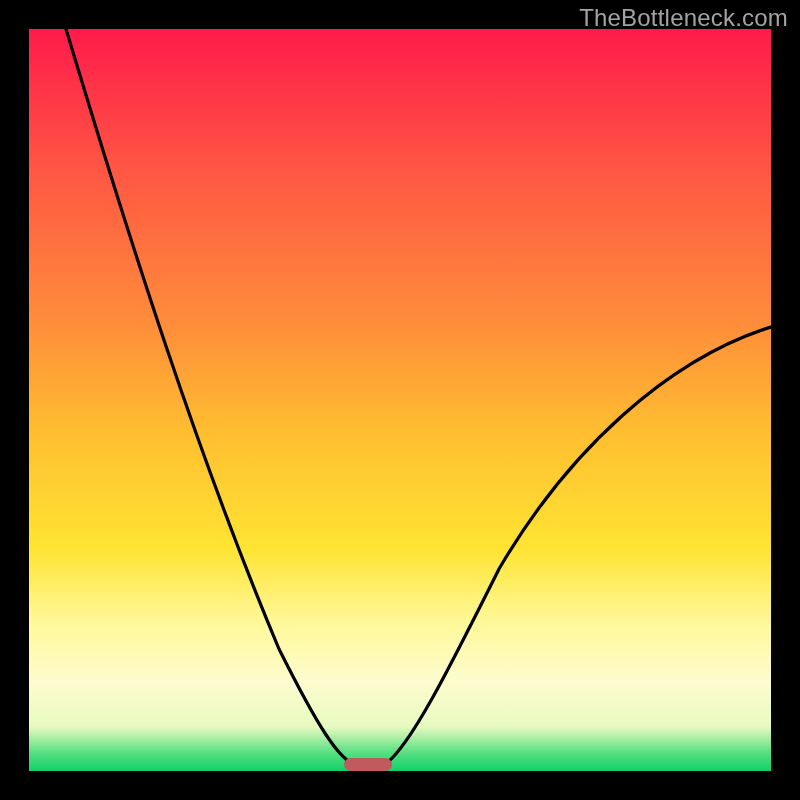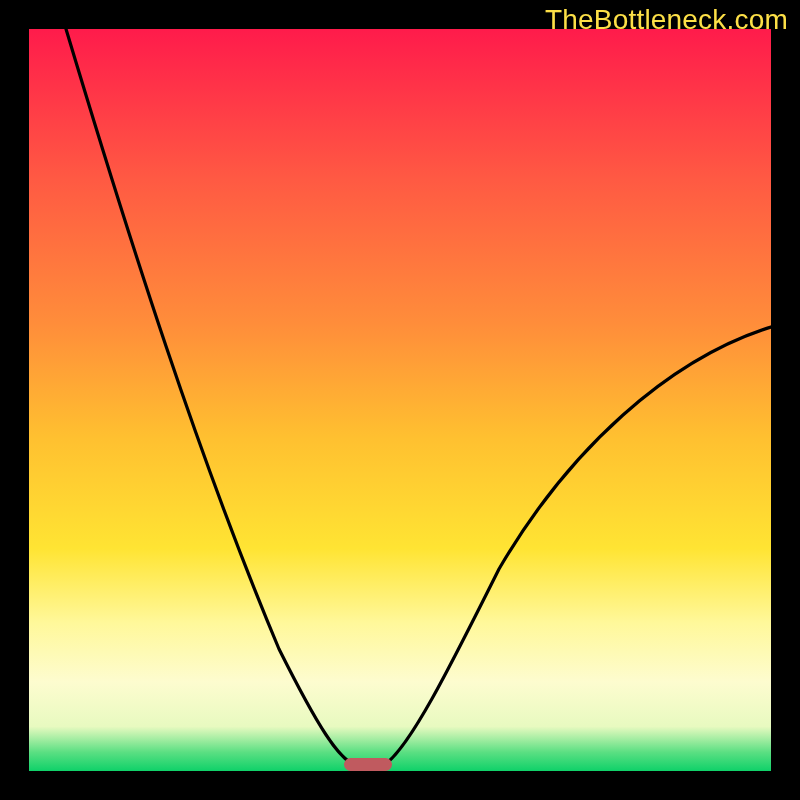--- a/index.html
+++ b/index.html
@@ -14,22 +14,22 @@
   .frame {
     position: relative;
     width: 800px;
     height: 800px;
     background: #000;
   }
   .watermark {
     position: absolute;
     top: 4px;
     right: 12px;
-    color: #fde047;
-    font-size: 28px;
+    color: #a3a3a3;
+    font-size: 24px;
     font-weight: 500;
     letter-spacing: 0.2px;
     z-index: 10;
   }
   .plot-area {
     position: absolute;
     left: 29px;
     top: 29px;
     width: 742px;
     height: 742px;

